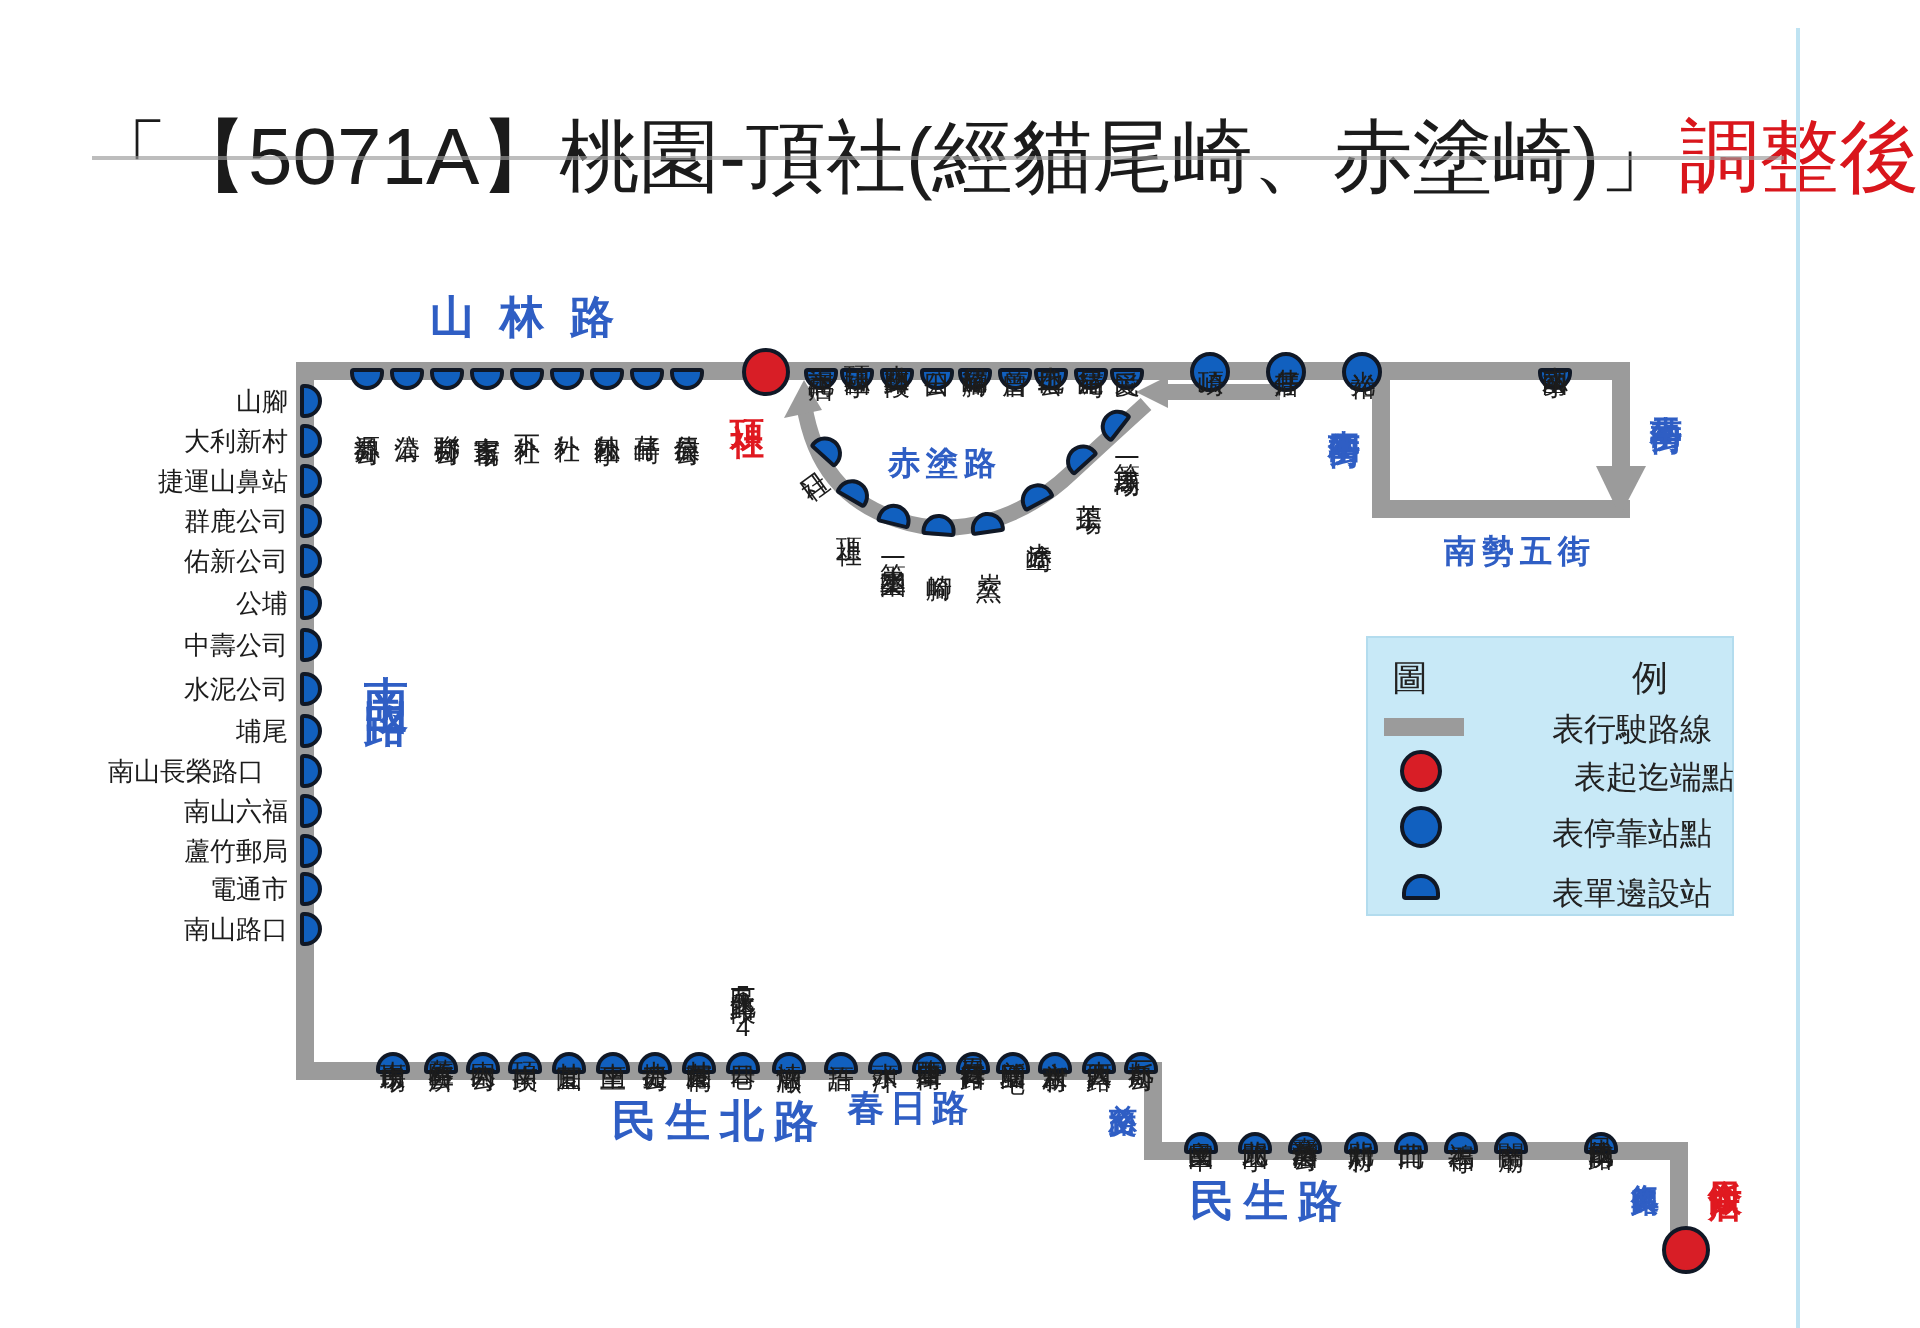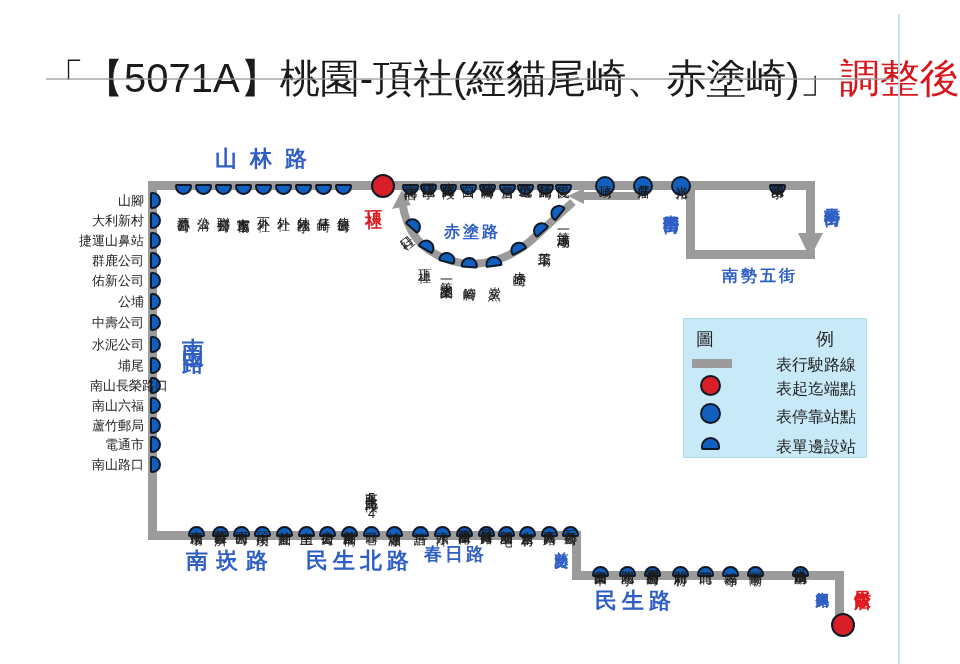--- a/index.html
+++ b/index.html
@@ -42,21 +42,21 @@
   <div class="rule-h" style="left:46px;top:78px;width:846px;height:2px;"></div>
   <div class="rule-v" style="left:898px;top:14px;width:2px;height:650px;"></div>
 
 
   <div id="legend">
     <div class="lt" style="left:12px;">圖</div>
     <div class="lt" style="left:132px;">例</div>
     <div class="sw-line"></div>
     <div class="ltxt" style="top:36px;">表行駛路線</div>
     <div class="sw-red"></div>
-    <div class="ltxt" style="top:60px;">表起迄端點</div>
+    <div class="ltxt" style="top:60px;margin-left:11px;">表起迄端點</div>
     <div class="sw-blue"></div>
     <div class="ltxt" style="top:88px;">表停靠站點</div>
     <div class="sw-half"></div>
     <div class="ltxt" style="top:118px;">表單邊設站</div>
   </div>
 <div class="rline" style="left: 148px; top: 181px; width: 667px; height: 9px;"></div>
     <div class="rline" style="left: 148px; top: 181px; width: 9px; height: 359px;"></div>
     <div class="rline" style="left: 148px; top: 531px; width: 433px; height: 9px;"></div>
     <div class="rline" style="left: 572px; top: 531px; width: 9px; height: 49px;"></div>
     <div class="rline" style="left: 572px; top: 571px; width: 272px; height: 9px;"></div>
@@ -127,21 +127,21 @@
     <div class="hlabel" style="right: 816px; top: 272px; text-align: right;">佑新公司</div>
     <div class="marker m-right" style="left: 150px; top: 293px;"></div>
     <div class="hlabel" style="right: 816px; top: 293px; text-align: right;">公埔</div>
     <div class="marker m-right" style="left: 150px; top: 314px;"></div>
     <div class="hlabel" style="right: 816px; top: 314px; text-align: right;">中壽公司</div>
     <div class="marker m-right" style="left: 150px; top: 336px;"></div>
     <div class="hlabel" style="right: 816px; top: 336px; text-align: right;">水泥公司</div>
     <div class="marker m-right" style="left: 150px; top: 357px;"></div>
     <div class="hlabel" style="right: 816px; top: 357px; text-align: right;">埔尾</div>
     <div class="marker m-right" style="left: 150px; top: 377px;"></div>
-    <div class="hlabel" style="right: 792px; top: 377px; text-align: left;">南山長榮路口</div>
+    <div class="hlabel" style="right: 828px; top: 377px; text-align: left;">南山長榮路口</div>
     <div class="marker m-right" style="left: 150px; top: 397px;"></div>
     <div class="hlabel" style="right: 816px; top: 397px; text-align: right;">南山六福</div>
     <div class="marker m-right" style="left: 150px; top: 417px;"></div>
     <div class="hlabel" style="right: 816px; top: 417px; text-align: right;">蘆竹郵局</div>
     <div class="marker m-right" style="left: 150px; top: 436px;"></div>
     <div class="hlabel" style="right: 816px; top: 436px; text-align: right;">電通市</div>
     <div class="marker m-right" style="left: 150px; top: 456px;"></div>
     <div class="hlabel" style="right: 816px; top: 456px; text-align: right;">南山路口</div>
     <div class="marker m-up" style="left: 406px; top: 219px; transform: rotate(42deg);"></div>
     <div class="vlabel" style="left: 390px; top: 230px; transform: rotate(-36deg); transform-origin: center top;">社口</div>
@@ -206,21 +206,20 @@
     <div class="marker m-up" style="left: 697px; top: 566px;"></div>
     <div class="vlabel" style="left: 698px; bottom: 100px;">北門口</div>
     <div class="marker m-up" style="left: 722px; top: 566px;"></div>
     <div class="vlabel" style="left: 723px; bottom: 100px;">鴻福寺</div>
     <div class="marker m-up" style="left: 747px; top: 566px;"></div>
     <div class="vlabel" style="left: 748px; bottom: 100px;">關帝廟</div>
     <div class="marker m-up" style="left: 792px; top: 566px;"></div>
     <div class="vlabel" style="left: 793px; bottom: 100px;">民生成功路口</div>
     <div class="road" style="left: 215px; top: 144px; font-size: 22px; letter-spacing: 13px;">山林路</div>
     <div class="road v" style="left: 178px; top: 320px; font-size: 22px; letter-spacing: 7px;">南山路</div>
-    <div class="road" style="left: 186px; top: 546px; font-size: 22px; letter-spacing: 8px;">南崁路</div>
     <div class="road" style="left: 306px; top: 546px; font-size: 22px; letter-spacing: 5px;">民生北路</div>
     <div class="road" style="left: 424px; top: 542px; font-size: 18px; letter-spacing: 3px;">春日路</div>
     <div class="road" style="left: 595px; top: 586px; font-size: 22px; letter-spacing: 5px;">民生路</div>
     <div class="road" style="left: 444px; top: 222px; font-size: 16px; letter-spacing: 3px;">赤塗路</div>
     <div class="road v" style="left: 660px; top: 202px; font-size: 16px; letter-spacing: 1px;">南勢四街</div>
     <div class="road v" style="left: 821px; top: 195px; font-size: 16px; letter-spacing: 1px;">南勢二街</div>
     <div class="road" style="left: 722px; top: 266px; font-size: 16px; letter-spacing: 3px;">南勢五街</div>
     <div class="road v" style="left: 553px; top: 541px; font-size: 14px; letter-spacing: 1px;">慈文路</div>
     <div class="road v" style="left: 814px; top: 581px; font-size: 14px; letter-spacing: 1px;">復興路</div>
     <div class="marker m-terminal" style="left: 371px; top: 174px;"></div>

